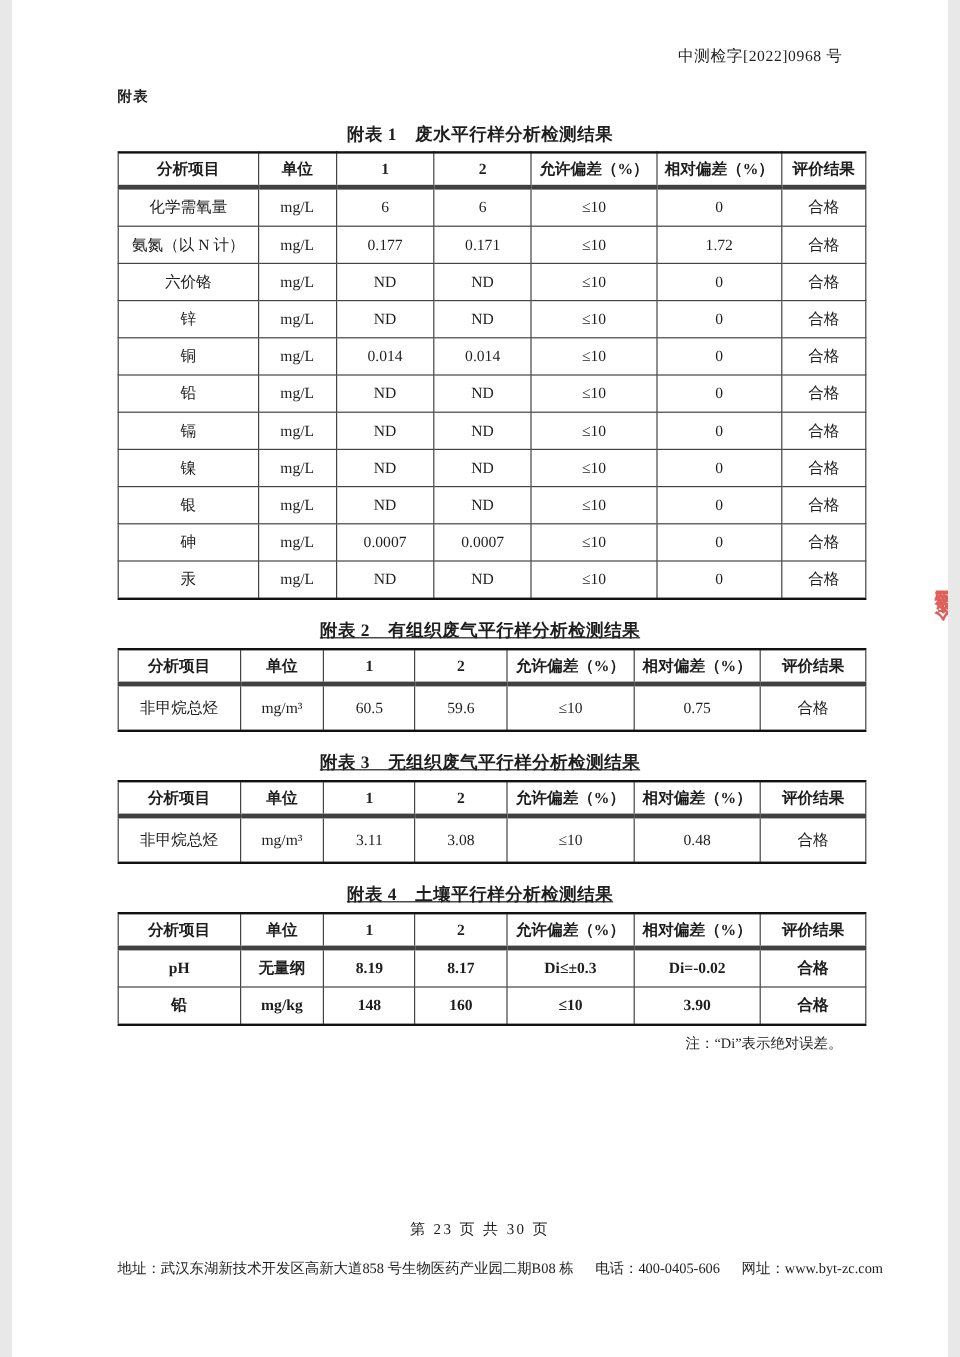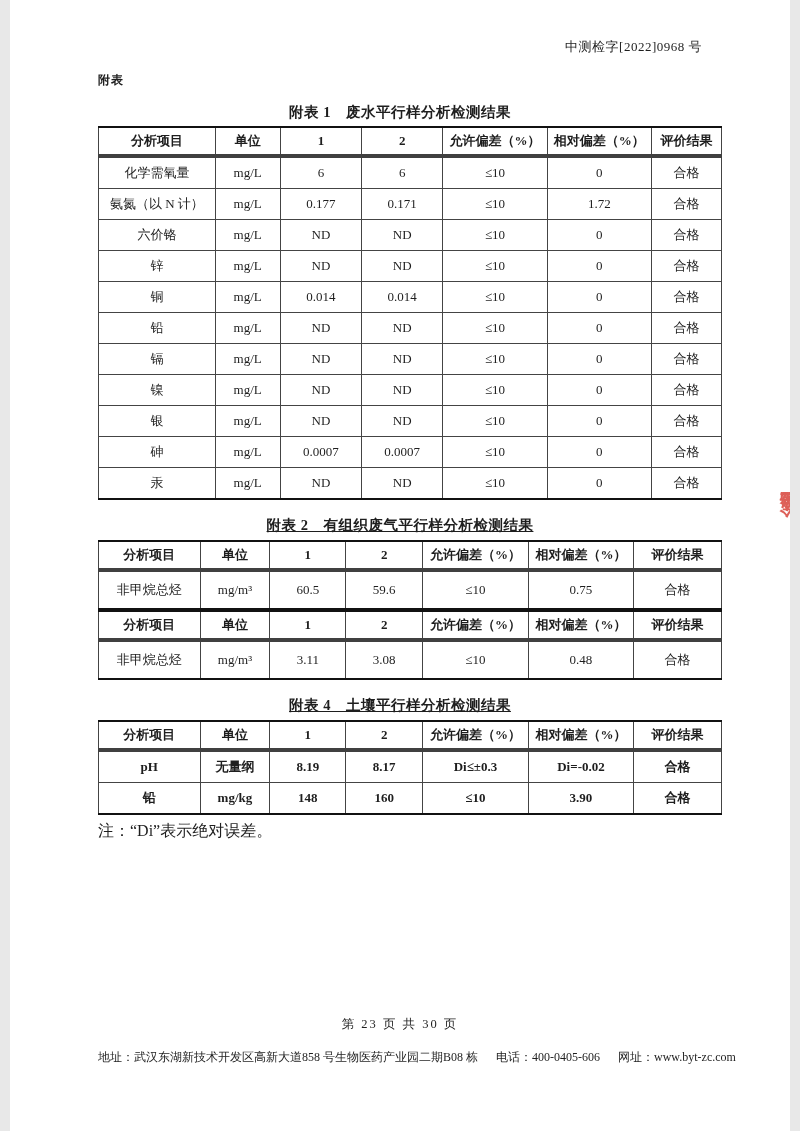--- a/index.html
+++ b/index.html
@@ -70,21 +70,22 @@
   
   .tn col:nth-child(1){width:16.3%;}
   .tn col:nth-child(2){width:11.2%;}
   .tn col:nth-child(3){width:12.2%;}
   .tn col:nth-child(4){width:12.3%;}
   .tn col:nth-child(5){width:17.0%;}
   .tn col:nth-child(6){width:16.9%;}
   .tn col:nth-child(7){width:14.1%;}
   .note{
     margin-top:6px;
-    font-size:16px;
+    font-size:12px;
+    text-align:right;
   }
   .page-number{
     position:absolute;
     left:0;right:0;
     top:1016px;
     text-align:center;
     font-size:12.5px;
     letter-spacing:2px;
   }
   .address-bar{
@@ -278,20 +279,21 @@
           <td>mg/m³</td>
           <td>60.5</td>
           <td>59.6</td>
           <td>≤10</td>
           <td>0.75</td>
           <td>合格</td>
         </tr>
       </tbody>
     </table>
 
+  <div class="table-title tt2">附表 3　无组织废气平行样分析检测结果</div>
   <table class="tn t3">
     <colgroup>
         <col>
         <col>
         <col>
         <col>
         <col>
         <col>
         <col>
       </colgroup>

